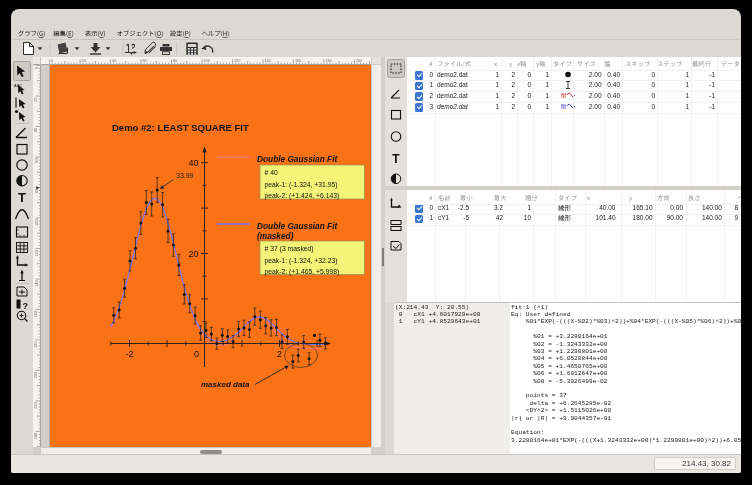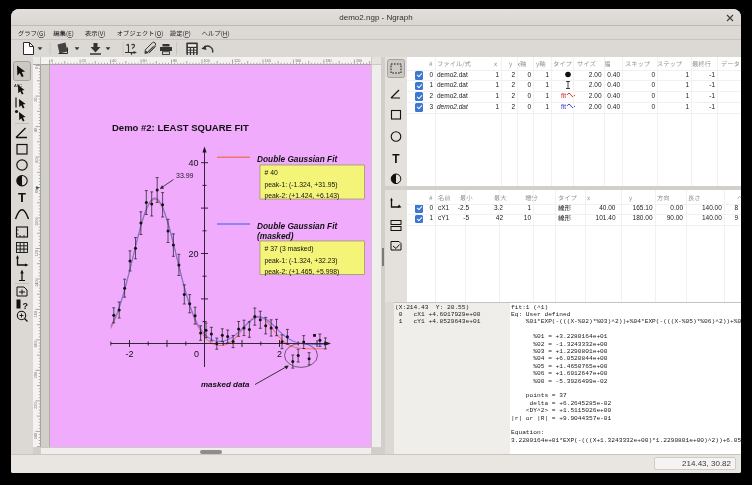--- a/index.html
+++ b/index.html
@@ -14,21 +14,21 @@
 
 #tbL{left:0;top:0;width:22px;height:397px}
 
 #cpane{left:22px;top:0;width:348px;height:397px;background:#d2cfca}
 #corner{left:0;top:0;width:8px;height:8px;background:#eceae7;border-right:1px solid #c6c3be;border-bottom:1px solid #a8a5a0}
 #hrul{left:8px;top:0;width:330px;height:8px;background:#f4f3f1;border-bottom:1px solid #a8a5a0;overflow:hidden}
 #vrul{left:0;top:8px;width:8px;height:382px;background:#f4f3f1;border-right:1px solid #a8a5a0;overflow:hidden}
 .rt{stroke:#78756f;stroke-width:0.6}
 .rn{font-size:3.8px;fill:#76736f;font-family:"Liberation Sans",sans-serif}
 #vport{left:8px;top:8px;width:330px;height:382px;background:#d2cfca;overflow:hidden}
-#page{position:absolute;left:7.5px;top:0;width:323px;height:382px;background:#f0abfc;border-left:1px solid #b0ada8}
+#page{position:absolute;left:7.5px;top:0;width:323px;height:382px;background:#f97316;border-left:1px solid #b0ada8}
 #vsb{left:338px;top:8px;width:10px;height:382px;background:#efeeec;border-left:1px solid #ccc9c4}
 #vsbc{left:338px;top:0;width:10px;height:8px;background:#e4e2de;border-left:1px solid #ccc9c4;border-bottom:1px solid #ccc9c4}
 #hsb{left:8px;top:390px;width:330px;height:7px;background:#efeeec;border-top:1px solid #ccc9c4}
 #hthumb{position:absolute;left:159px;top:2px;width:22px;height:4px;background:#8f8d89;border-radius:2px}
 
 #split{left:370px;top:0;width:4px;height:397px;background:#d2cfca}
 #shandle{position:absolute;left:0.5px;top:191px;width:2.5px;height:17.5px;background:#7d7b78}
 
 #rp{left:374px;top:0;width:356px;height:397px}
 .strip{position:absolute;left:0;width:22px;background:#e4e1dd}
@@ -44,23 +44,20 @@
 #conR{position:absolute;left:116px;top:0;width:231px;height:152px;background:#fff}
 pre{font-family:"Liberation Mono",monospace;font-size:6.2px;line-height:7.4px;color:#1a1a1a;position:absolute;white-space:pre}
 
 #plotsvg{position:absolute;left:0.5px;top:0;width:322px;height:382px}
 .eb{stroke:#1a1a1a;stroke-width:0.7;fill:none}
 .ax{stroke:#1a1a1a;stroke-width:0.9;fill:none}
 text{font-family:"Liberation Sans",sans-serif}
 </style></head>
 <body>
 <div id="win">
- <div class="abs" id="title">demo2.ngp - Ngraph<svg class="abs" id="close" width="8" height="8" viewBox="0 0 8 8">
-        <path d="M1 1L7 7M7 1L1 7" stroke="#3c3c3c" stroke-width="1.1"></path>
-      </svg></div>
  <div class="abs" id="menu">
 <svg width="730" height="14" style="position:absolute;left:0;top:0">
         <path transform="translate(7.00 9.80) scale(0.00630 -0.00630)" d="M765 800 712 777C739 740 773 679 793 639L847 663C826 704 790 764 765 800ZM875 840 822 817C850 780 883 723 905 680L958 704C940 741 901 803 875 840ZM496 752 404 783C398 757 383 721 373 703C329 614 231 468 58 365L128 314C238 386 321 475 382 560H719C699 469 637 339 560 248C469 141 344 51 160 -3L233 -69C420 1 540 92 631 203C720 312 781 447 808 548C813 564 823 587 831 601L765 641C749 635 727 632 700 632H429L452 674C462 692 480 726 496 752Z" fill="#1a1a1a"></path>
         <path transform="translate(13.30 9.80) scale(0.00630 -0.00630)" d="M231 745V662C258 664 290 665 321 665C376 665 657 665 713 665C747 665 781 664 805 662V745C781 741 746 740 714 740C655 740 375 740 321 740C289 740 257 741 231 745ZM878 481 821 517C810 511 789 509 766 509C715 509 289 509 239 509C212 509 178 511 141 515V431C177 433 215 434 239 434C299 434 721 434 770 434C752 362 712 277 651 213C566 123 441 59 299 30L361 -41C488 -6 614 53 719 168C793 249 838 353 865 452C867 459 873 472 878 481Z" fill="#1a1a1a"></path>
         <path transform="translate(19.60 9.80) scale(0.00630 -0.00630)" d="M861 665 800 704C781 699 762 699 747 699C701 699 302 699 245 699C212 699 173 702 145 705V617C171 618 205 620 245 620C302 620 698 620 756 620C742 524 696 385 625 294C541 187 429 102 235 53L303 -22C487 36 606 129 697 246C776 349 824 510 846 615C850 634 854 651 861 665Z" fill="#1a1a1a"></path>
         <path transform="translate(25.90 9.80) scale(0.00630 -0.00630)" d="M239 -196 295 -171C209 -29 168 141 168 311C168 480 209 649 295 792L239 818C147 668 92 507 92 311C92 114 147 -47 239 -196Z" fill="#1a1a1a"></path>
         <path transform="translate(28.03 9.80) scale(0.00630 -0.00630)" d="M389 -13C487 -13 568 23 615 72V380H374V303H530V111C501 84 450 68 398 68C241 68 153 184 153 369C153 552 249 665 397 665C470 665 518 634 555 596L605 656C563 700 496 746 394 746C200 746 58 603 58 366C58 128 196 -13 389 -13Z" fill="#1a1a1a"></path>
         <rect x="28.03" y="11.00" width="4.34" height="0.6" fill="#1a1a1a"></rect>
         <path transform="translate(32.37 9.80) scale(0.00630 -0.00630)" d="M99 -196C191 -47 246 114 246 311C246 507 191 668 99 818L42 792C128 649 171 480 171 311C171 141 128 -29 42 -171Z" fill="#1a1a1a"></path>
         <path transform="translate(42.30 9.80) scale(0.00630 -0.00630)" d="M392 779V713H943V779ZM89 268C77 181 59 91 26 30C42 24 70 11 82 3C113 67 137 163 150 258ZM283 256C307 198 326 122 330 72L383 89C368 49 348 11 323 -24C339 -31 367 -53 379 -66C440 18 470 125 485 228V-80H541V115H615V-71H666V115H744V-71H795V115H876V-8C876 -16 874 -18 866 -19C858 -19 838 -19 813 -18C821 -36 831 -62 834 -80C871 -80 898 -78 916 -68C935 -57 939 -38 939 -9V348H496L498 416H918V648H431V428C431 331 425 208 386 98C379 147 360 217 337 272ZM615 173H541V289H615ZM666 173V289H744V173ZM795 173V289H876V173ZM498 586H845V478H498ZM28 398 37 331 189 340V-80H254V344L329 350C337 326 343 303 346 285L403 309C392 365 355 453 318 520L265 499C279 472 293 442 305 412L171 405C236 490 309 604 364 698L302 726C276 672 239 606 200 543C186 563 168 585 148 607C184 663 226 746 261 815L196 840C176 784 140 707 108 649L76 680L37 633C83 590 134 531 163 485C143 454 123 426 104 401Z" fill="#1a1a1a"></path>

